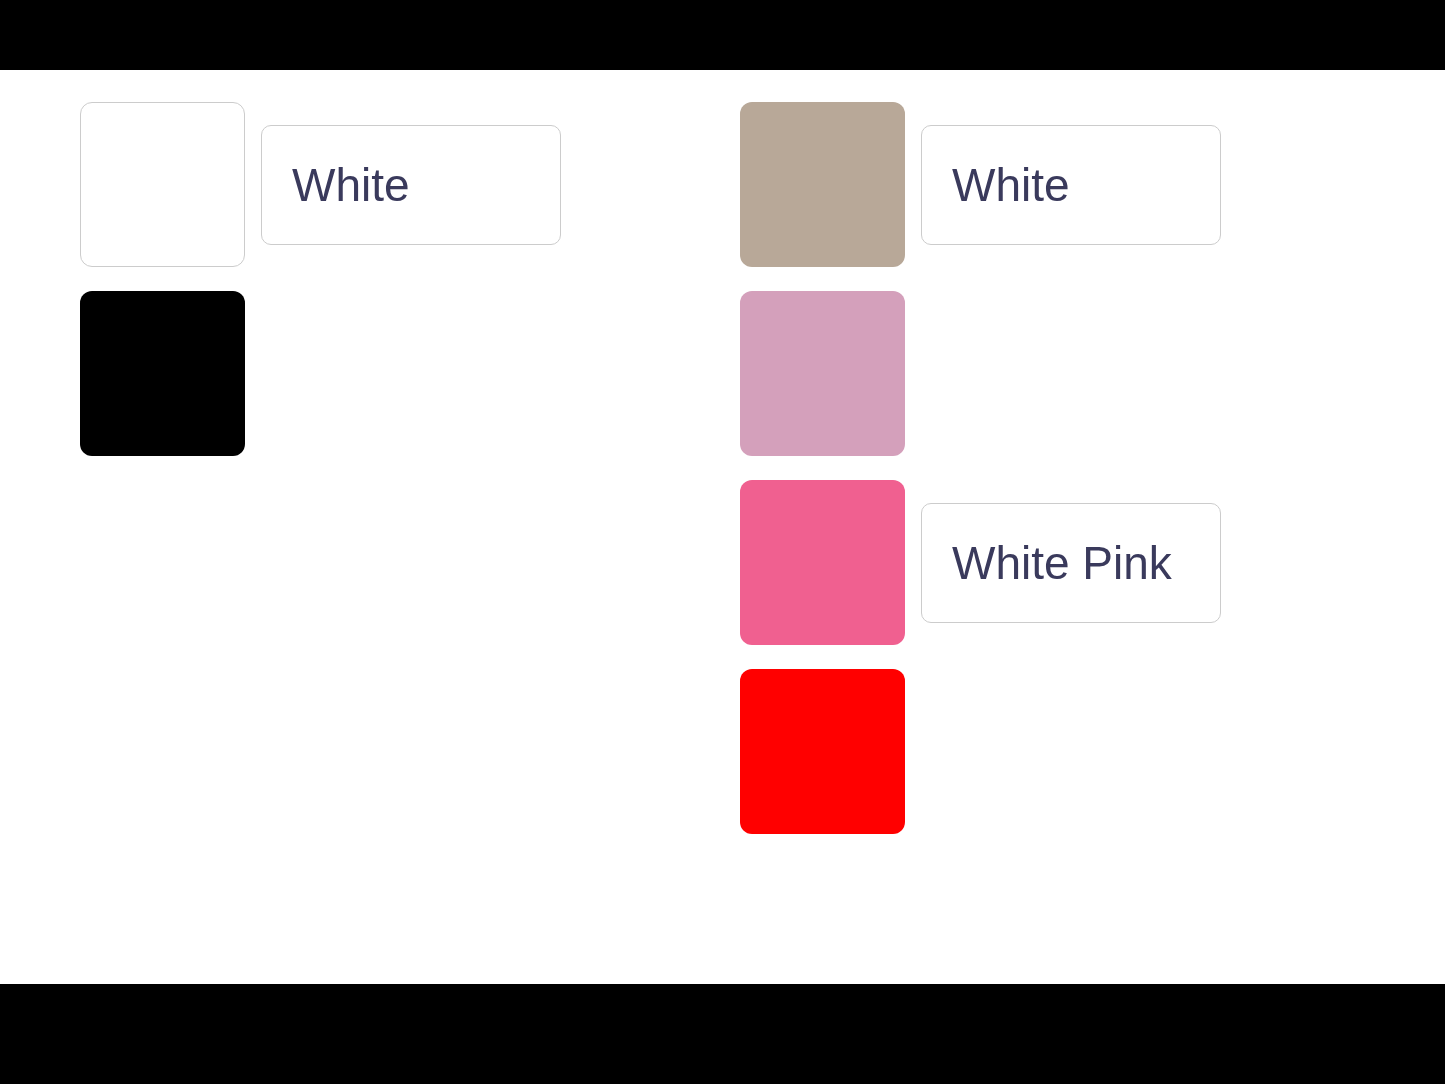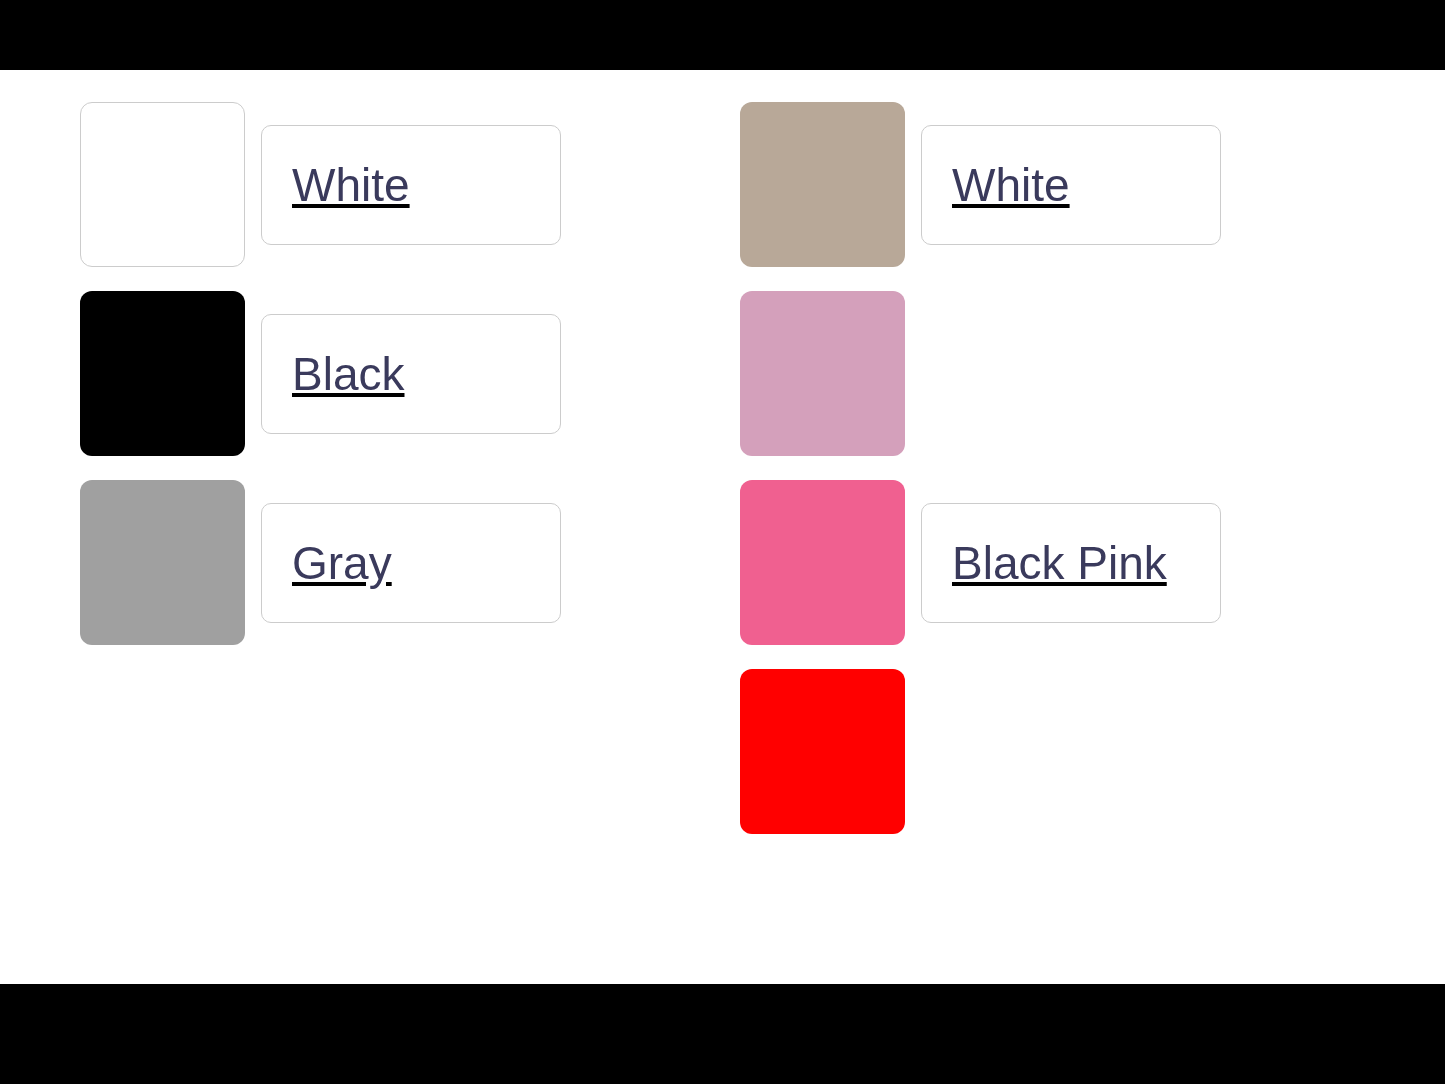--- a/index.html
+++ b/index.html
@@ -62,21 +62,20 @@
     }
 
     .color-label-box {
       border: 1.5px solid #cccccc;
       border-radius: 10px;
       padding: 18px 30px;
       min-width: 300px;
       height: 120px;
       display: flex;
       align-items: center;
-      text-decoration: underline;
     }
 
     .color-label {
       font-family: Arial, sans-serif;
       font-size: 46px;
       color: #3a3a5c;
       font-weight: 400;
     }
 
     
@@ -125,52 +124,43 @@
 
     <div class="color-item">
       <div class="color-swatch swatch-white"></div>
       <div class="color-label-box">
         <span class="color-label">White</span>
       </div>
     </div>
 
     <div class="color-item">
       <div class="color-swatch swatch-black"></div>
-      <div class="color-label-box">
-        <span class="color-label">Black</span>
-      </div>
     </div>
 
-    <div class="color-item">
-      <div class="color-swatch swatch-gray"></div>
-      <div class="color-label-box">
-        <span class="color-label">Gray</span>
-      </div>
-    </div>
 
 
   </div>
 
   <div class="color-list">
 
     <div class="color-item">
       <div class="color-swatch swatch-sand"></div>
       <div class="color-label-box">
         <span class="color-label">White</span>
       </div>
     </div>
 
     <div class="color-item">
       <div class="color-swatch swatch-light-pink"></div>
     </div>
 
     <div class="color-item">
       <div class="color-swatch swatch-safety-pink"></div>
       <div class="color-label-box">
-        <span class="color-label">Black Pink</span>
+        <span class="color-label">White Pink</span>
       </div>
     </div>
 
     <div class="color-item">
       <div class="color-swatch swatch-red"></div>
     </div>
 
   </div>
 
 </div>

